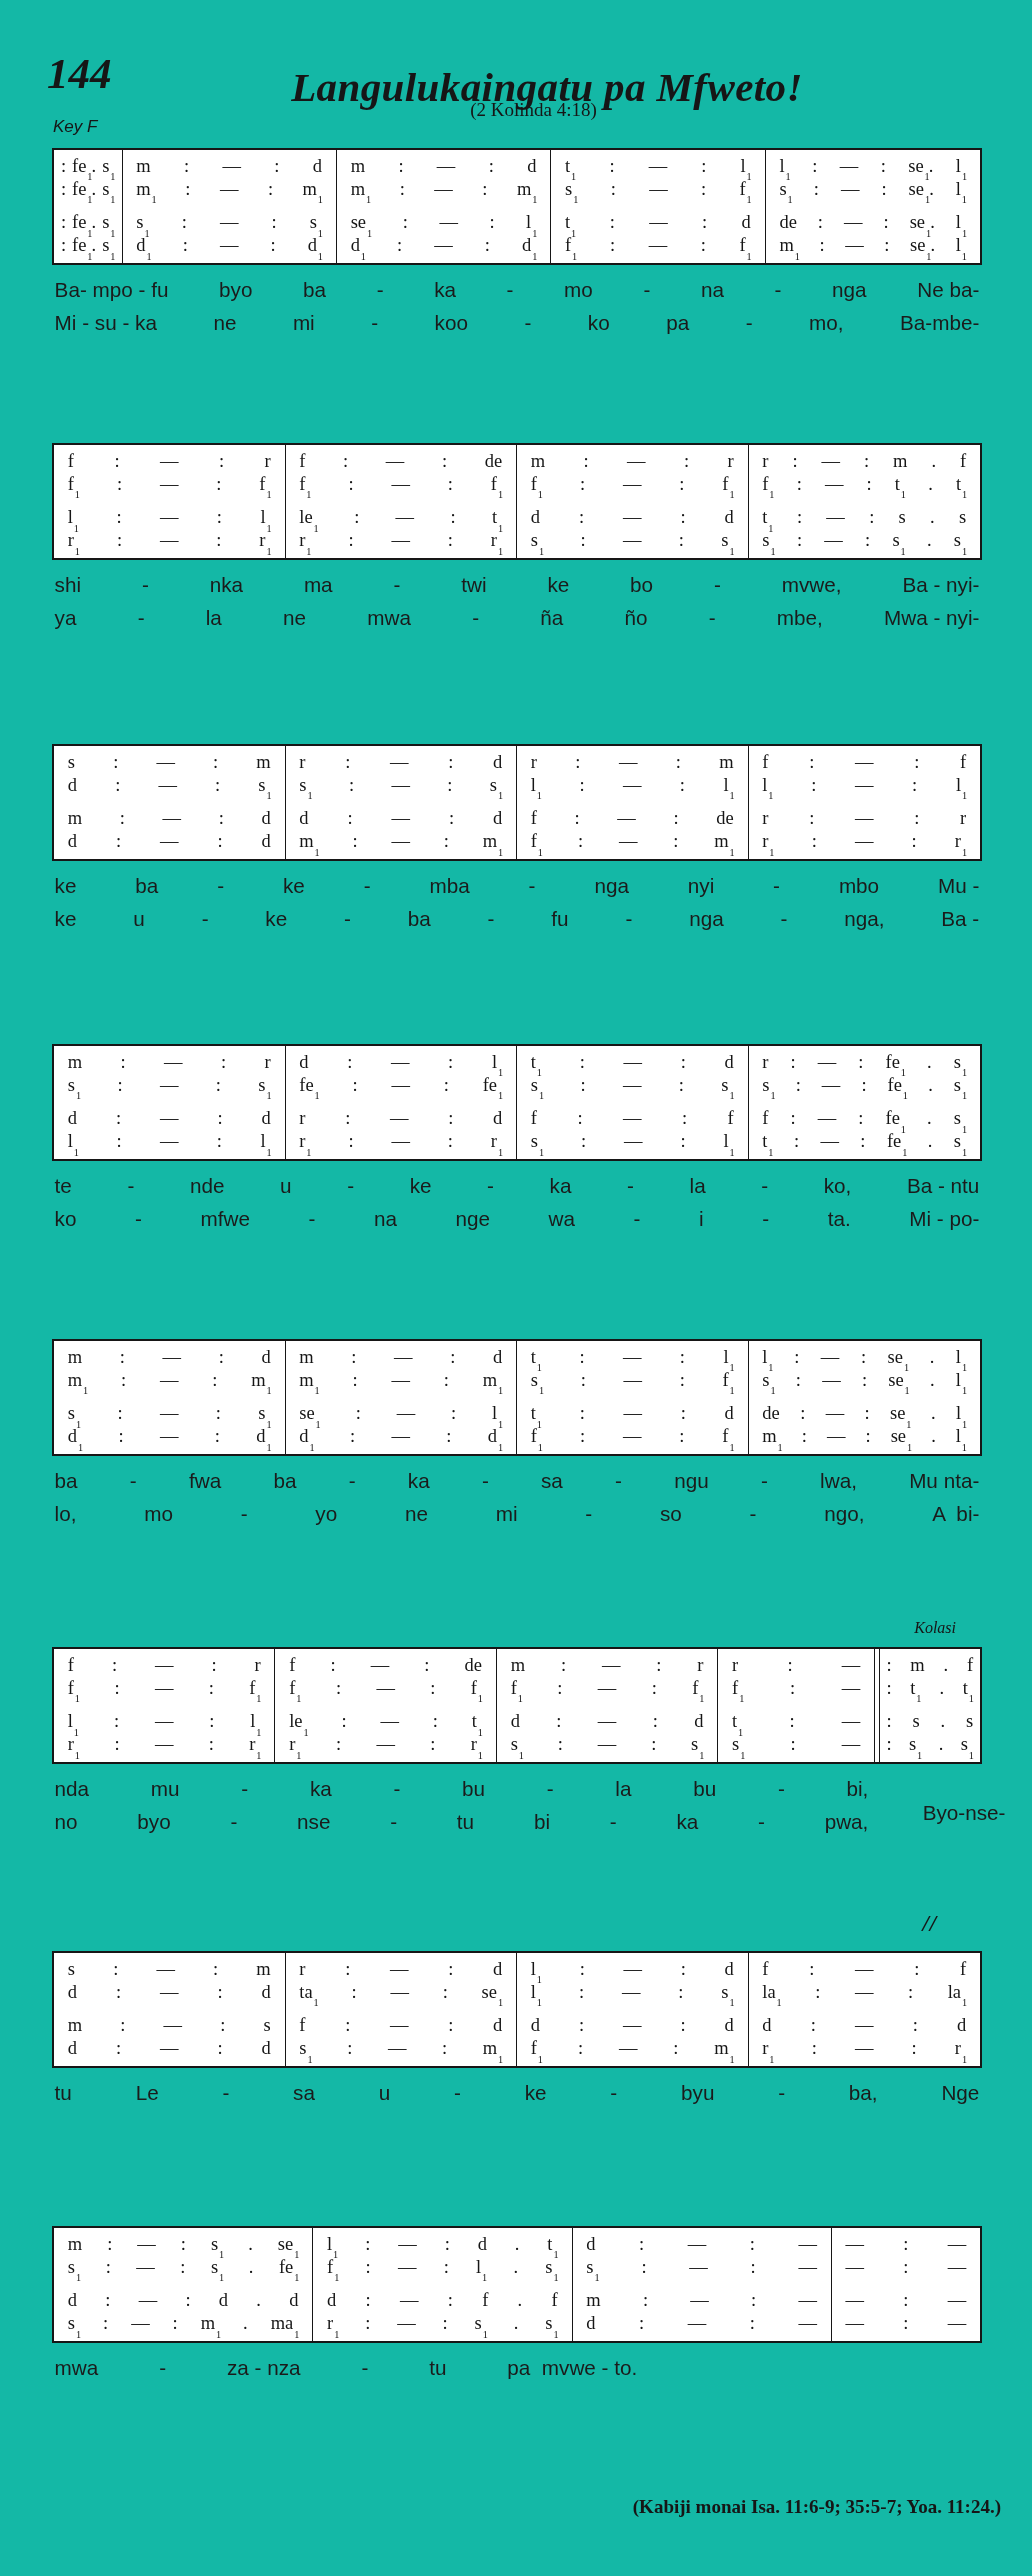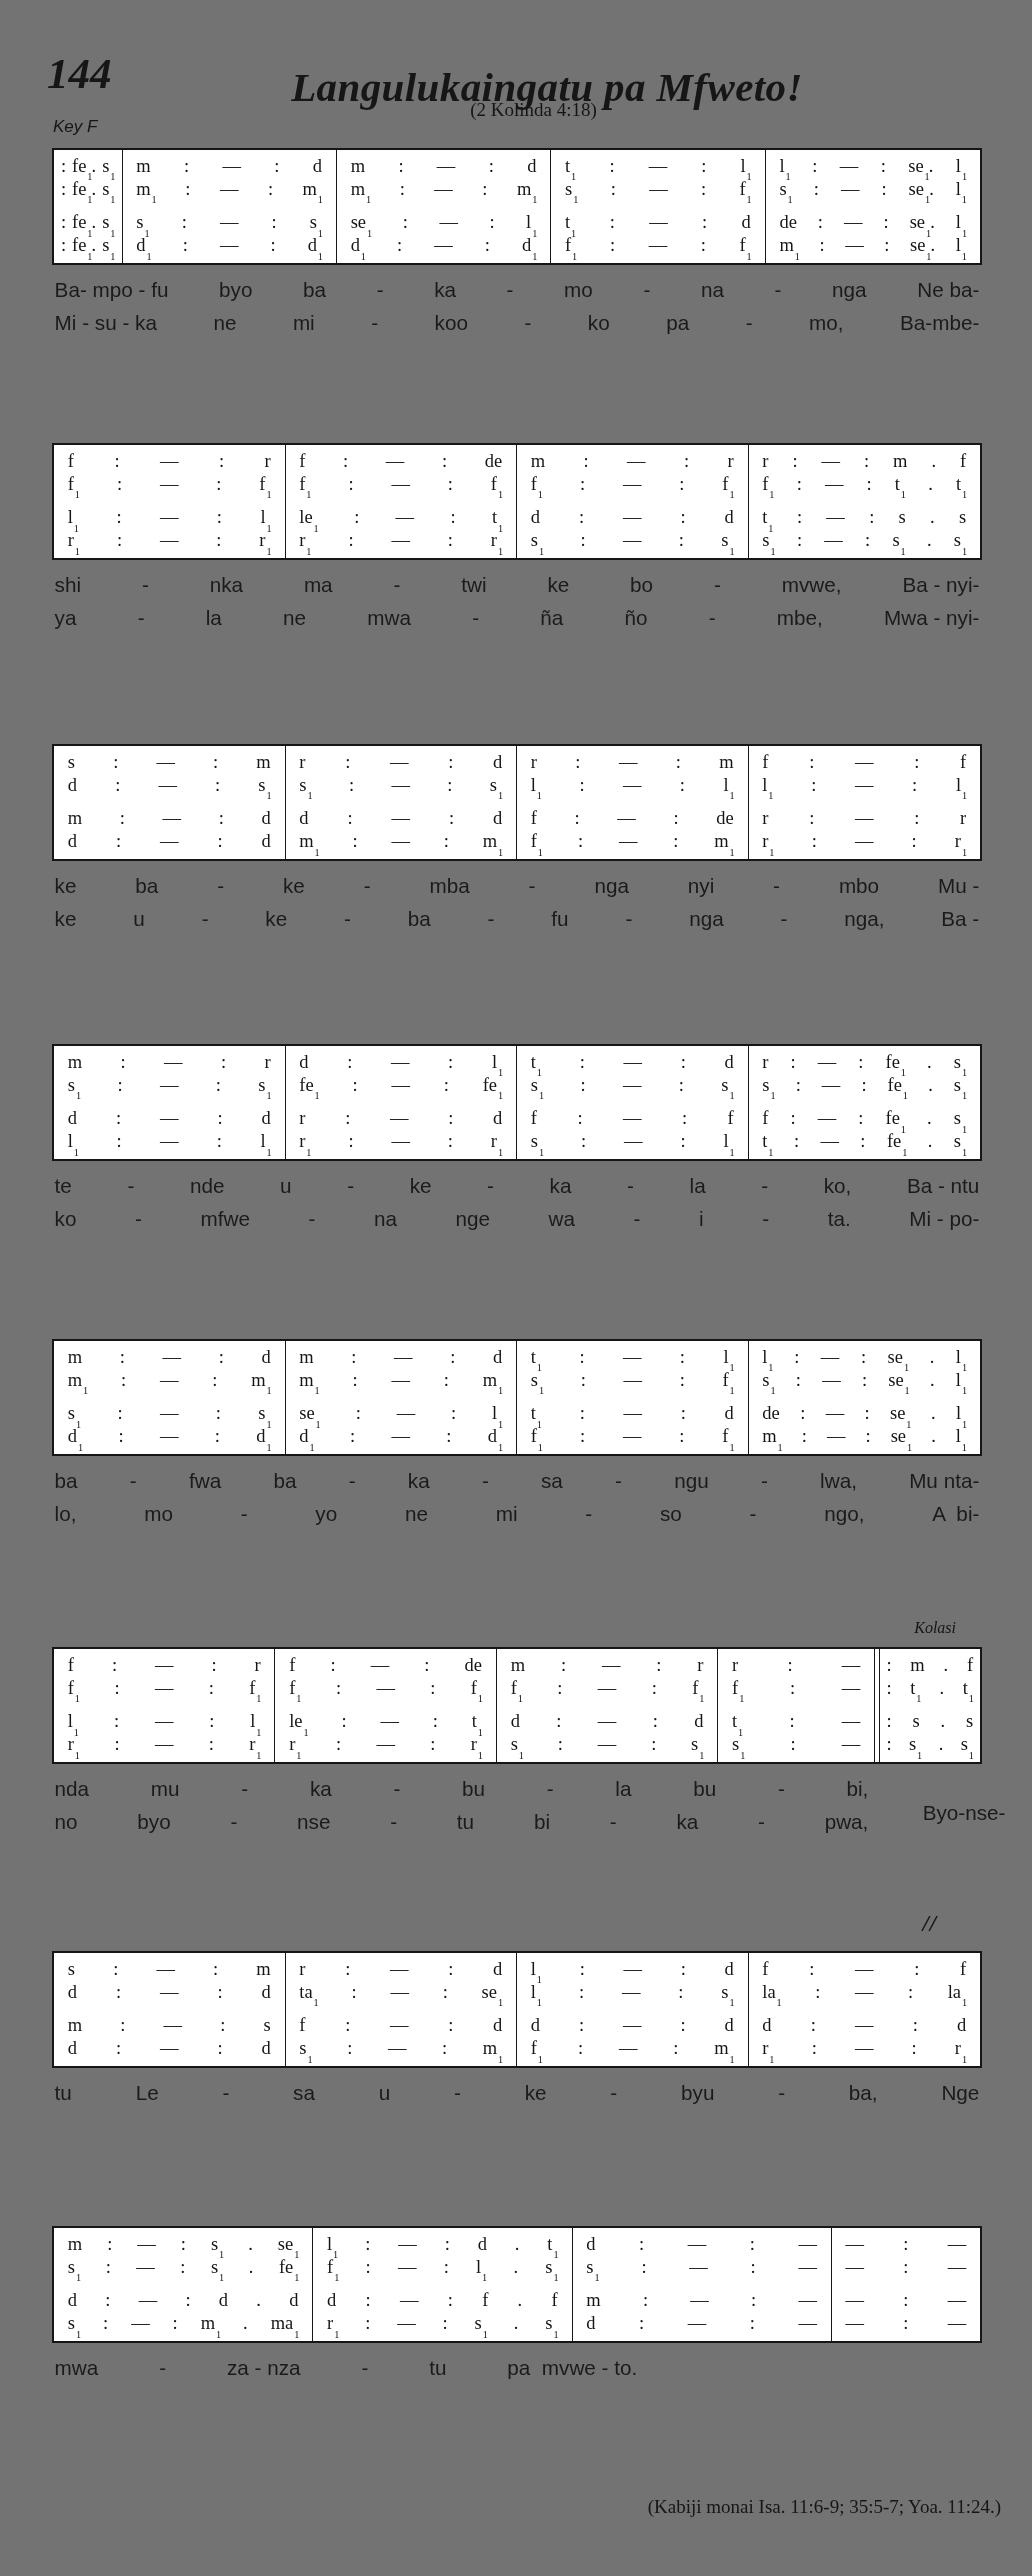--- a/index.html
+++ b/index.html
@@ -1,16 +1,16 @@
 <!DOCTYPE html>
 <html style="font-size:13.8px"><head>
 <meta charset="utf-8">
 <style>
   html,body{margin:0;padding:0;background:#ffffff;}
-  .page{position:relative;width:1033px;height:2576px;background:#737373;
+  .page{position:relative;width:1033px;height:2576px;background:#14b8a6;
         font-family:"Liberation Serif",serif;color:#161616;overflow:hidden;}
 
   
   .hymn-number{position:absolute;left:47px;top:50px;
     font-family:"Liberation Serif",serif;font-style:italic;font-weight:700;font-size:43px;line-height:48px;}
   .hymn-title{position:absolute;left:95px;right:34px;top:45px;text-align:center;
     font-style:italic;font-weight:700;font-size:41px;line-height:52px;letter-spacing:0.4px;}
   .hymn-subtitle{position:absolute;left:0;right:0;top:99px;text-align:center;
     font-size:19px;line-height:22.4px;padding-left:34px;}
   .key-sig{position:absolute;left:53px;top:117px;
@@ -35,21 +35,21 @@
     font-family:"Liberation Sans",sans-serif;font-size:20.7px;color:#1b1b1b;}
   .lyr-right{position:absolute;right:-26px;top:24px;
     font-family:"Liberation Sans",sans-serif;font-size:20.7px;color:#1b1b1b;}
 
   
   .sys-label{position:absolute;right:26px;top:-28px;
     font-style:italic;font-size:16px;}
   .sys-label.slashes{right:45px;top:-40px;font-weight:700;font-size:23px;letter-spacing:0.9px;}
 
   
-  .footer-ref{position:absolute;top:2496px;right:32px;font-size:19px;}
+  .footer-ref{position:absolute;top:2496px;right:32px;font-size:19px;font-weight:bold;}
 </style>
 </head>
 <body>
 
 <div class="page">
 
   <div class="hymn-number">144</div>
   <h1 class="hymn-title" style="margin:16px;">Langulukaingatu pa Mfweto!</h1>
   <div class="hymn-subtitle">(2 Kolinda 4:18)</div>
   <div class="key-sig">Key F</div>

